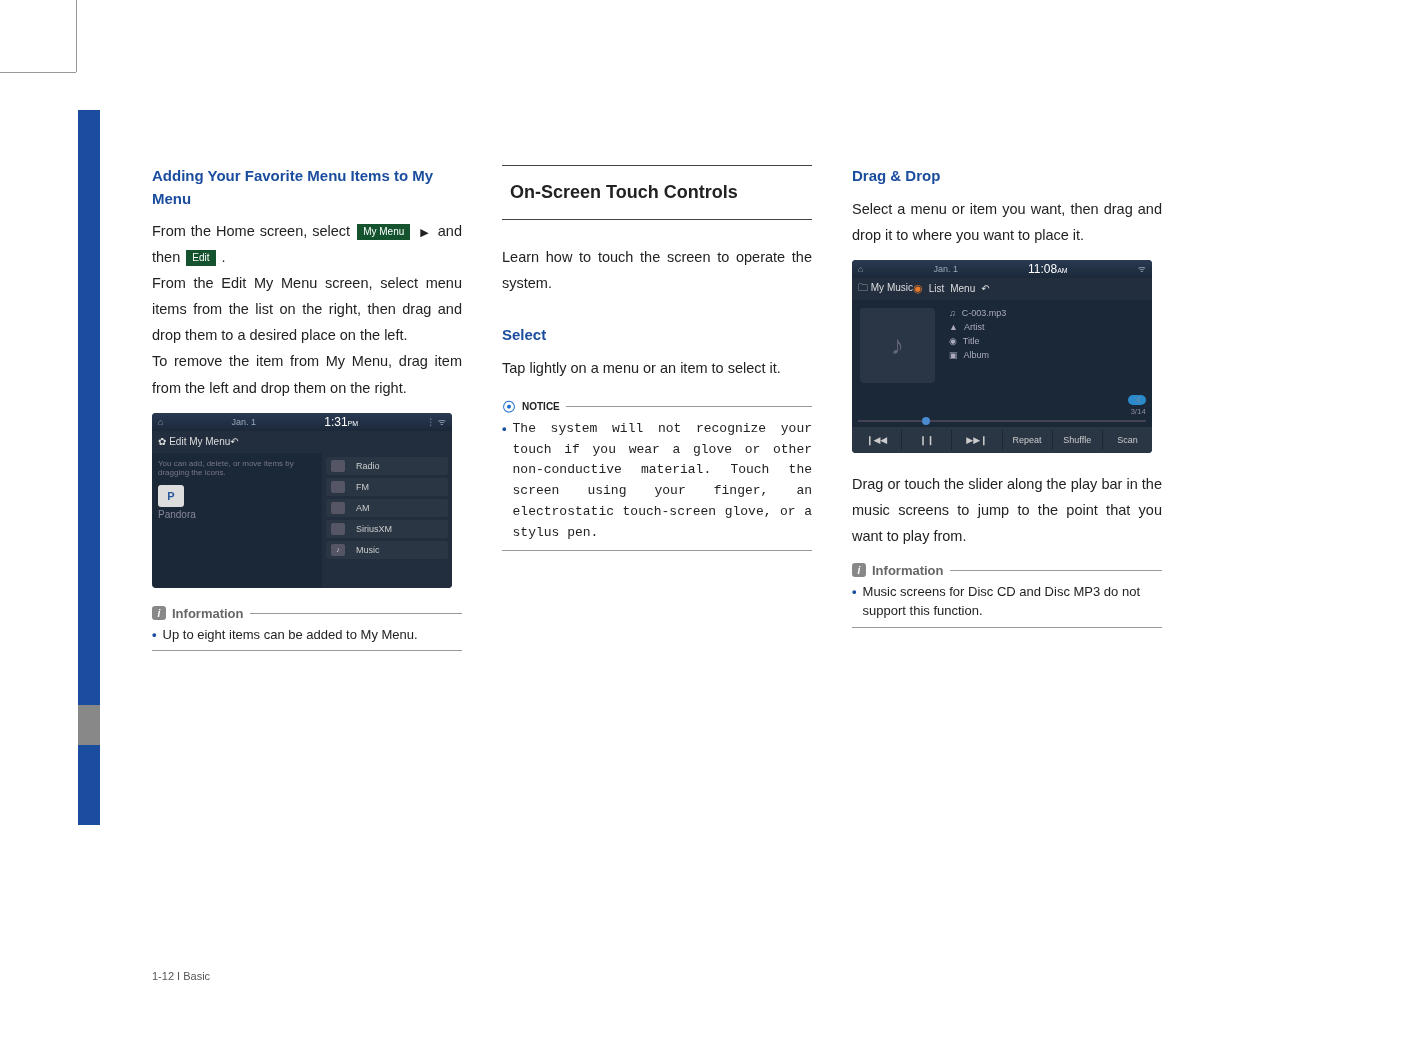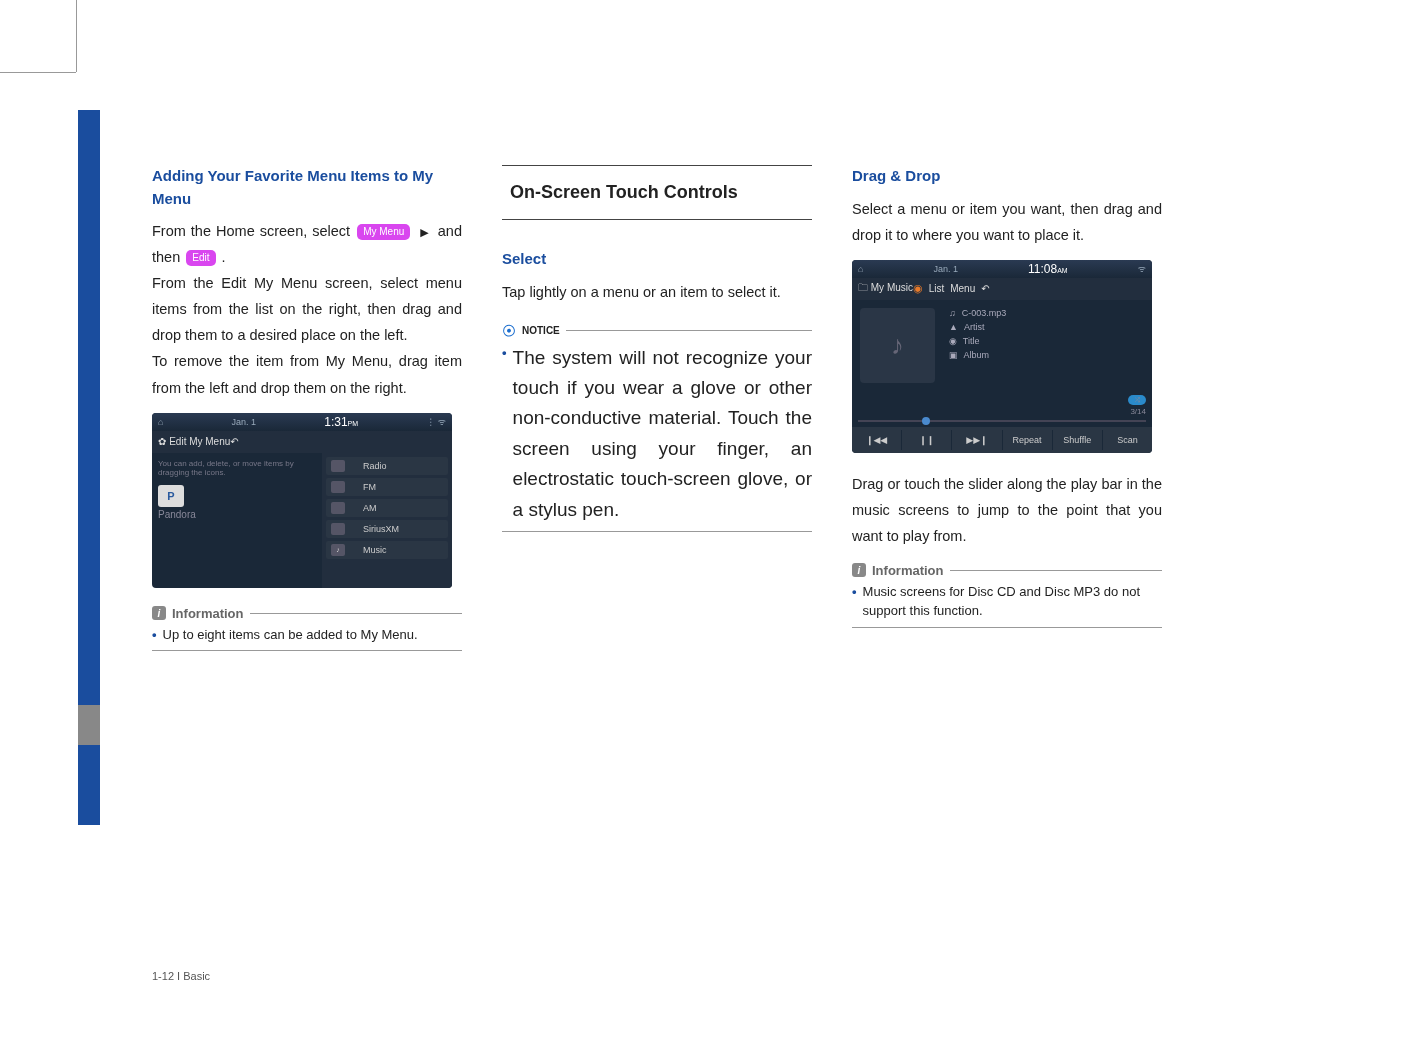--- a/index.html
+++ b/index.html
@@ -61,25 +61,25 @@
       line-height: 1.5;
     }
     .body-text {
       color: #222;
       font-size: 14.5px;
       line-height: 1.8;
       text-align: justify;
     }
     .inline-btn {
       display: inline-block;
-      background: #d946ef;
+      background: #14532d;
       color: #fff;
       font-size: 10px;
       padding: 2px 6px;
-      border-radius: 5px;
+      border-radius: 0;
       vertical-align: middle;
       line-height: 1.2;
       margin: 0 2px;
     }
     .arrow {
       font-size: 11px;
       margin: 0 3px;
     }
     .section-title-wrap {
       border-top: 1px solid #444;
@@ -157,21 +157,21 @@
       background: #222e3e;
       padding: 4px;
     }
     .ss-right-item {
       background: #2a3644;
       margin-bottom: 3px;
       padding: 3px 5px;
       border-radius: 2px;
       display: flex;
       align-items: center;
-      gap: 18px;
+      gap: 11px;
       font-size: 9px;
       color: #ccc;
     }
     .ss-right-item .ico {
       width: 14px;
       height: 12px;
       background: #556;
       border-radius: 2px;
       font-size: 7px;
       display: flex;
@@ -419,32 +419,33 @@
         <span>Up to eight items can be added to My Menu.</span>
       </div>
       <div class="info-bottom-line"></div>
     </div>
   </div>
 
   <div class="column">
     <div class="section-title-wrap">
       <span class="section-title">On-Screen Touch Controls</span>
     </div>
+    <div class="body-text">Learn how to touch the screen to operate the system.</div>
 
     <div class="heading-blue" style="margin-top:28px;">Select</div>
     <div class="body-text">Tap lightly on a menu or an item to select it.</div>
 
     <div class="notice-header">
       <span class="notice-icon">⦿</span>
       <span class="notice-label">NOTICE</span>
       <span class="line"></span>
     </div>
     <div class="bullet" style="text-align:justify;">
       <span class="dot">•</span>
-      <span style="font-size:19px;line-height:1.6;">The system will not recognize your touch if you wear a glove or other non-conductive material. Touch the screen using your finger, an electrostatic touch-screen glove, or a stylus pen.</span>
+      <span style="font-size:13px;line-height:1.6;font-family:Liberation Mono, monospace;">The system will not recognize your touch if you wear a glove or other non-conductive material. Touch the screen using your finger, an electrostatic touch-screen glove, or a stylus pen.</span>
     </div>
     <div class="info-bottom-line"></div>
   </div>
 
   <div class="column">
     <div class="heading-blue">Drag &amp; Drop</div>
     <div class="body-text">Select a menu or item you want, then drag and drop it to where you want to place it.</div>
 
     <div class="screenshot music-ss-wrap">
       <div class="ss-topbar">

